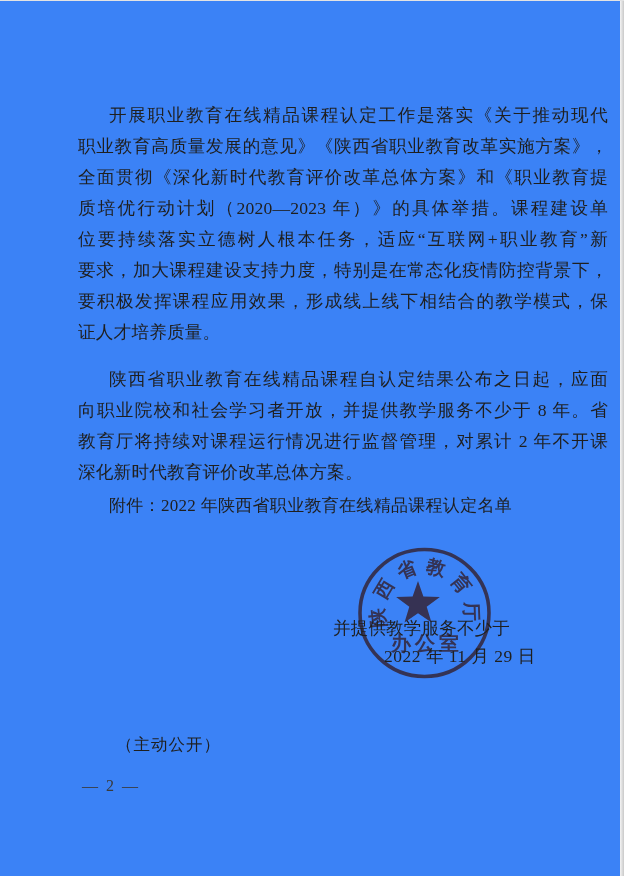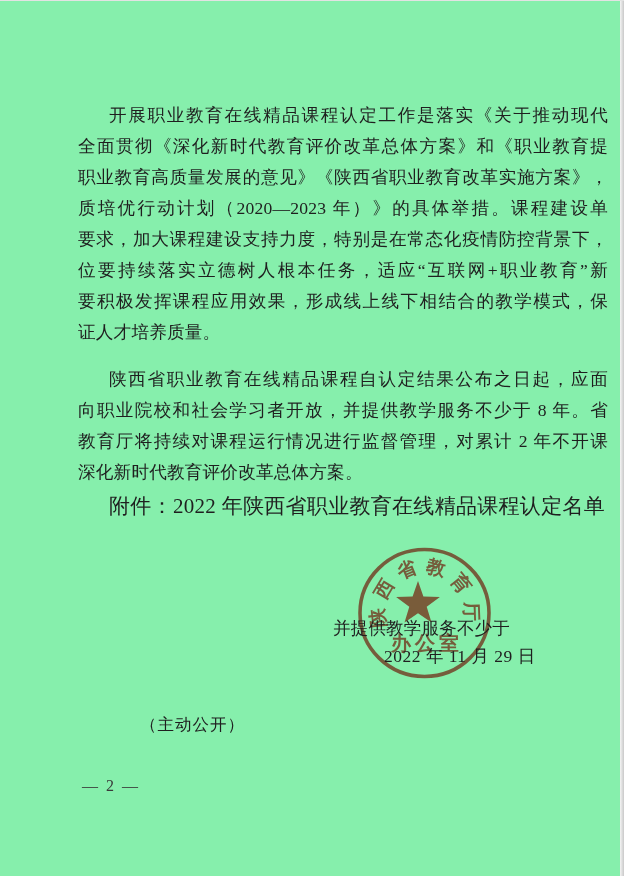--- a/index.html
+++ b/index.html
@@ -6,21 +6,21 @@
   body {
     width: 624px; height: 876px;
     background: #ffffff;
     position: relative;
     overflow: hidden;
     font-family: "Liberation Serif", "DejaVu Serif", serif;
     color: #1f1f1f;
   }
   .page {
     position: absolute; inset: 0;
-    background: #86efac;
+    background: #3b82f6;
     border-top: 1px solid #e3e3e3;
   }
   .scan-edge-right {
     position: absolute; top: 0; right: 0; width: 4px; height: 876px;
     background: linear-gradient(to right, #f4f4f4, #c9c9c9);
   }
   
   .body-text {
     position: absolute; left: 78px; top: 99px; width: 530px;
     font-size: 17.6px; line-height: 31px;
@@ -32,36 +32,36 @@
     text-align: justify;
     text-align-last: justify;
     word-break: break-all;
     height: 31px; overflow: visible;
   }
   .line.first { text-indent: 31px; }
   .line.last { text-align-last: left; }
   
   .attachment {
     position: absolute; left: 78px; top: 492px; width: 530px;
-    font-size: 21px; line-height: 26px; text-indent: 31px;
+    font-size: 17px; line-height: 26px; text-indent: 31px;
     letter-spacing: 0.3px;
   }
   
   .signature {
     position: absolute; left: 333px; top: 616px;
     font-size: 17.5px; line-height: 22px; letter-spacing: 0.2px;
   }
   .issue-date {
     position: absolute; left: 347px; top: 644px;
     font-size: 17.5px; line-height: 22px; letter-spacing: 0.5px; margin-left: 37px;
   }
   
   .publicity-note {
-    position: absolute; left: 116px; top: 712px;
-    font-size: 16.5px; line-height: 24px; letter-spacing: 1px; margin-left: 24px;
+    position: absolute; left: 116px; top: 732px;
+    font-size: 16.5px; line-height: 24px; letter-spacing: 1px;
   }
   .page-number {
     position: absolute; left: 82px; top: 775px;
     font-size: 16px; line-height: 20px; letter-spacing: 2px; color: #3a3a3a;
   }
   
   .seal {
     position: absolute; left: 352px; top: 541px; width: 146px; height: 142px;
     mix-blend-mode: multiply; opacity: 0.92;
     pointer-events: none;
@@ -73,25 +73,25 @@
   }
 </style>
 </head>
 <body>
 
 <div class="page">
 
   <div class="body-text">
     <div class="para">
         <div class="line first">开展职业教育在线精品课程认定工作是落实《关于推动现代</div>
+        <div class="line">职业教育高质量发展的意见》《陕西省职业教育改革实施方案》，</div>
         <div class="line">全面贯彻《深化新时代教育评价改革总体方案》和《职业教育提</div>
-        <div class="line">职业教育高质量发展的意见》《陕西省职业教育改革实施方案》，</div>
         <div class="line">质培优行动计划（2020—2023 年）》的具体举措。课程建设单</div>
+        <div class="line">位要持续落实立德树人根本任务，适应“互联网+职业教育”新</div>
         <div class="line">要求，加大课程建设支持力度，特别是在常态化疫情防控背景下，</div>
-        <div class="line">位要持续落实立德树人根本任务，适应“互联网+职业教育”新</div>
         <div class="line">要积极发挥课程应用效果，形成线上线下相结合的教学模式，保</div>
         <div class="line last">证人才培养质量。</div>
       </div>
     <div class="para">
         <div class="line first">陕西省职业教育在线精品课程自认定结果公布之日起，应面</div>
         <div class="line">向职业院校和社会学习者开放，并提供教学服务不少于 8 年。省</div>
         <div class="line">教育厅将持续对课程运行情况进行监督管理，对累计 2 年不开课</div>
         <div class="line last">深化新时代教育评价改革总体方案。</div>
       </div>
   </div>

